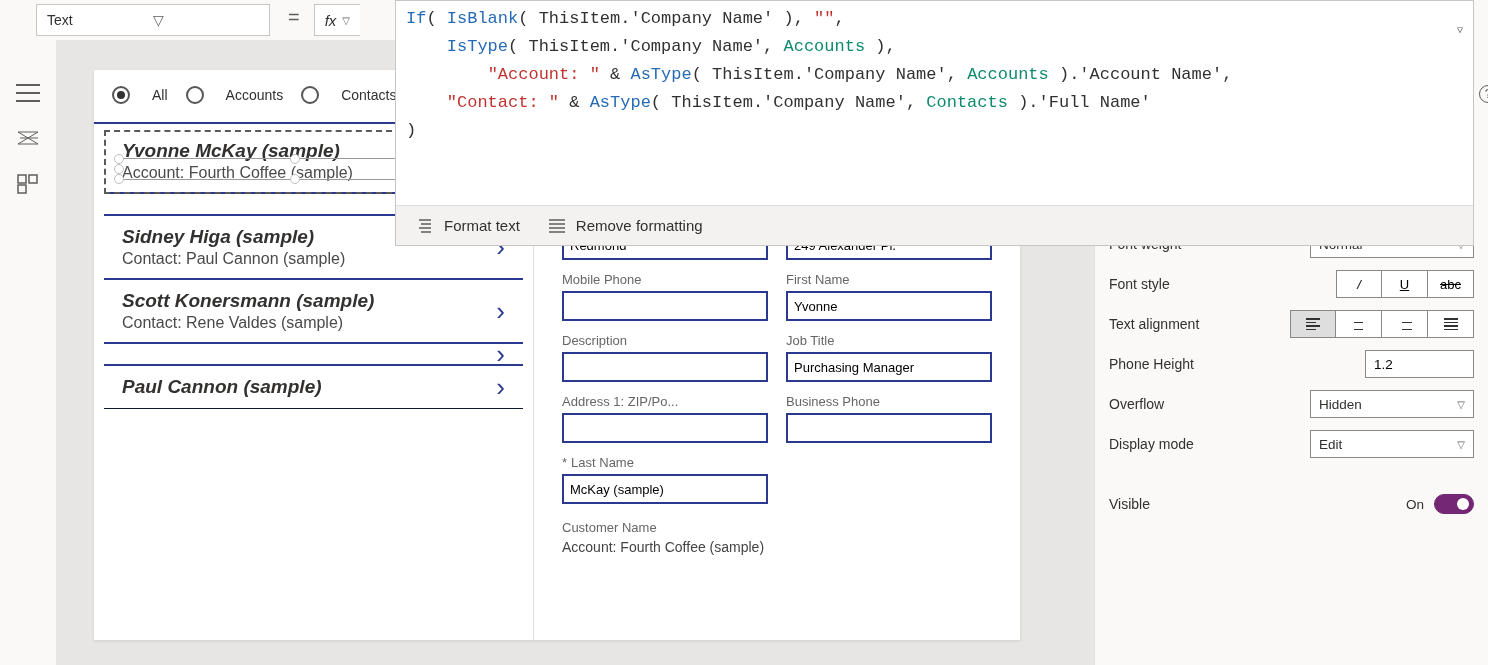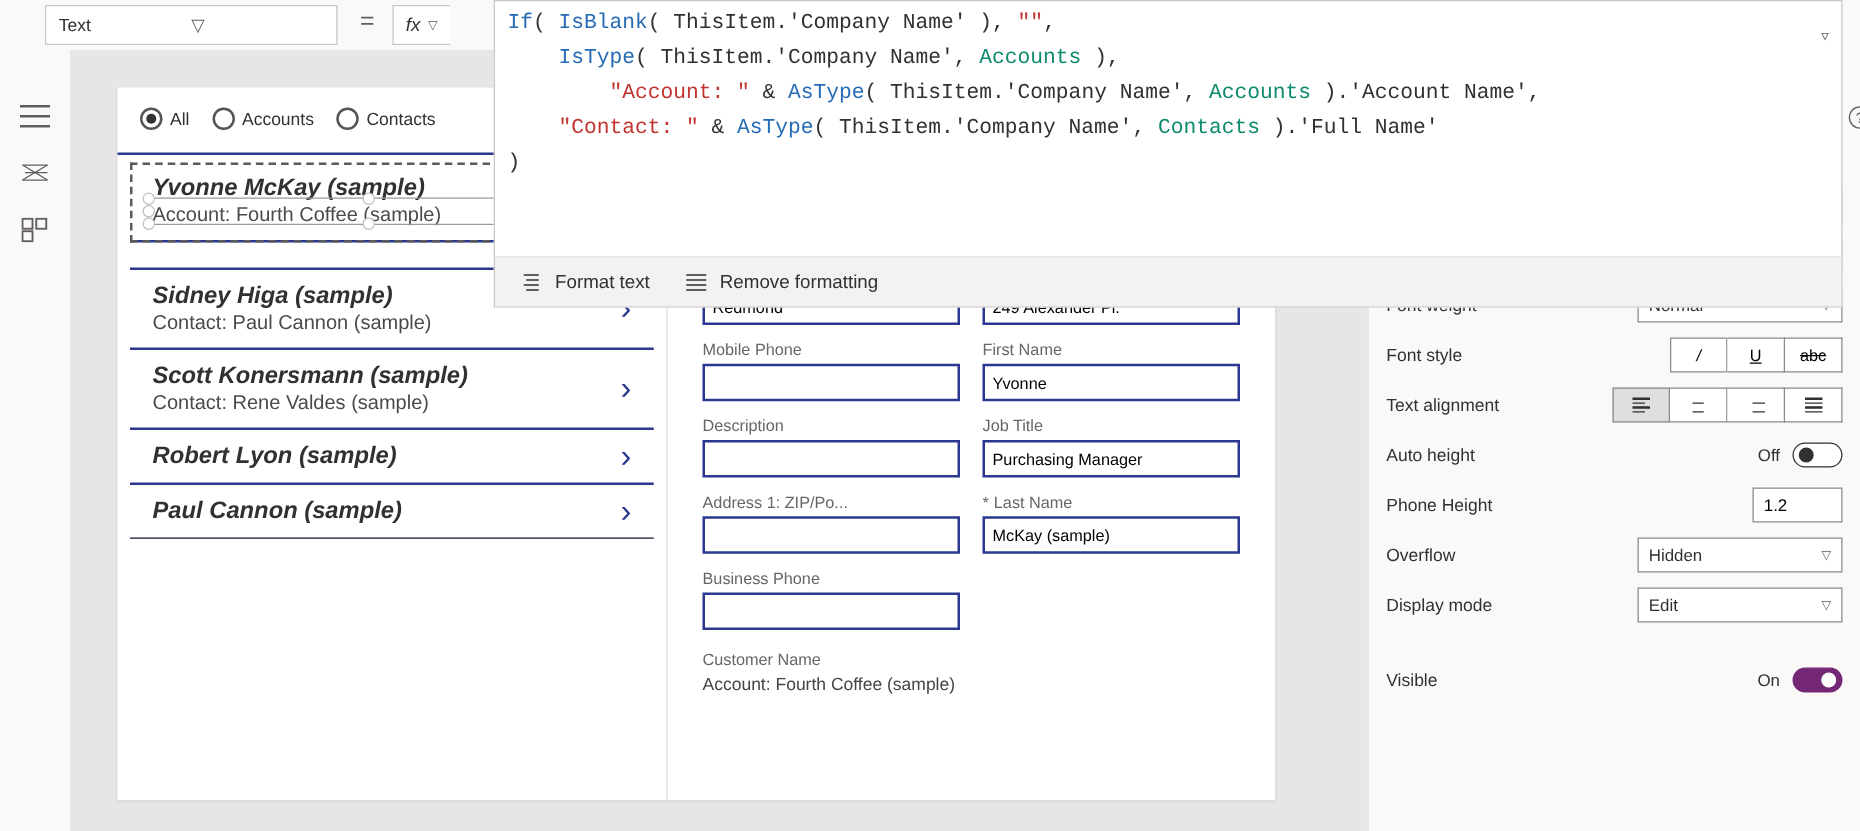--- a/index.html
+++ b/index.html
@@ -27,21 +27,21 @@
   .main-area { position: absolute; left: 0; right: 0; top: 40px; bottom: 0; display: flex; }
   .left-rail { width: 56px; background: #faf9f8; display: flex; flex-direction: column; align-items: center; gap: 26px; padding-top: 44px; }
   .rail-icon { width: 24px; height: 18px; cursor: pointer; color: #605e5c; display: flex; flex-direction: column; justify-content: space-between; }
   .rail-icon div { height: 2px; background: #605e5c; }
 
   .canvas-area { flex: 1; background: #e8e6e4; padding: 30px 38px; overflow: hidden; position: relative; }
   .app-canvas { background: #fff; width: 926px; height: 570px; display: flex; box-shadow: 0 1px 3px rgba(0,0,0,0.1); position: relative; }
 
   .gallery-col { width: 440px; border-right: 1px solid #e1dfdd; display: flex; flex-direction: column; }
   .gallery-filter { display: flex; align-items: center; gap: 18px; padding: 16px 18px 10px 18px; }
-  .radio { display: flex; align-items: center; gap: 6px; font-size: 14px; cursor: pointer; }
+  .radio { display: flex; align-items: center; gap: 22px; font-size: 14px; cursor: pointer; }
   .radio-outer { width: 18px; height: 18px; border: 2px solid #555; border-radius: 50%; display: flex; align-items: center; justify-content: center; }
   .radio-outer.sel::after { content: ""; width: 8px; height: 8px; background: #333; border-radius: 50%; }
   .gallery-rule { border-top: 2px solid #2a388f; margin: 8px 0 0 0; }
 
   .gallery-items { padding: 6px 10px; }
   .g-item { padding: 10px 8px 10px 18px; border-bottom: 2px solid #2a388f; position: relative; cursor: pointer; }
   .g-item:last-child { border-bottom: 1px solid #0f172a; }
   .g-title { font-size: 19px; font-weight: 600; font-style: italic; }
   .g-sub { font-size: 16px; color: #4a4a4a; margin-top: 2px; }
   .g-chevron { position: absolute; right: 18px; top: 50%; transform: translateY(-50%); color: #2a388f; font-size: 26px; }
@@ -71,21 +71,21 @@
   .cust-name .val { font-size: 14px; color: #444; margin-top: 4px; }
 
   .prop-panel { width: 394px; background: #faf9f8; border-left: 1px solid #e1dfdd; padding: 64px 14px 14px 14px; overflow: auto; }
   .prop-row { display: flex; align-items: center; min-height: 40px; }
   .prop-label { flex: 1; font-size: 14px; color: #323130; }
   .prop-ctrl { width: 184px; display: flex; align-items: center; }
   .prop-ctrl.wide { width: 164px; }
   .prop-text { font-size: 13.5px; color: #323130; width: 184px; }
   .prop-select { border: 1px solid #8a8886; background: #fff; height: 28px; display: flex; align-items: center; padding: 0 8px; width: 100%; font-size: 13.5px; cursor: pointer; }
   .prop-select .chev { margin-left: auto; }
-  .prop-input { border: 1px solid #8a8886; background: #fff; height: 28px; padding: 0 8px; width: 72px; margin-left: auto; font-size: 13.5px; }
+  .prop-input { border: 1px solid #8a8886; background: #fff; height: 28px; padding: 0 8px; width: 109px; margin-left: auto; font-size: 13.5px; }
   .btn-group { display: flex; margin-left: auto; }
   .btn-group button { width: 46px; height: 28px; border: 1px solid #8a8886; background: #fff; cursor: pointer; font-size: 13px; display: flex; align-items: center; justify-content: center; }
   .btn-group button + button { border-left: none; }
   .btn-group button.active { background: #dedede; }
   .strike { text-decoration: line-through; }
   .underline { text-decoration: underline; }
   .toggle { width: 40px; height: 20px; border-radius: 10px; background: #fff; border: 1px solid #323130; position: relative; cursor: pointer; margin-left: 10px; }
   .toggle::after { content: ""; position: absolute; width: 12px; height: 12px; background: #323130; border-radius: 50%; top: 3px; left: 4px; }
   .toggle.on { background: #742774; border-color: #742774; }
   .toggle.on::after { background: #fff; left: auto; right: 4px; }
@@ -195,21 +195,20 @@
               <div class="g-title">Sidney Higa (sample)</div>
               <div class="g-sub">Contact: Paul Cannon (sample)</div>
               <div class="g-chevron">›</div>
             </div>
             <div class="g-item">
               <div class="g-title">Scott Konersmann (sample)</div>
               <div class="g-sub">Contact: Rene Valdes (sample)</div>
               <div class="g-chevron">›</div>
             </div>
             <div class="g-item">
-              <div class="g-title">Robert Lyon (sample)</div>
               <div class="g-chevron">›</div>
             </div>
             <div class="g-item">
               <div class="g-title">Paul Cannon (sample)</div>
               <div class="g-chevron">›</div>
             </div>
           </div>
       </div>
 
       <div class="form-col">
@@ -229,22 +228,22 @@
         </div>
         <button class="action-btn">Pach Company Name</button>
         <div class="form-grid" id="form-grid">
             <div><div class="field-label">Address 1: City</div><input class="field-input" value="Redmond" style=""></div>
             <div><div class="field-label">Address 1: Street 1</div><input class="field-input" value="249 Alexander Pl." style=""></div>
             <div><div class="field-label">Mobile Phone</div><input class="field-input" style=""></div>
             <div><div class="field-label">First Name</div><input class="field-input" value="Yvonne" style=""></div>
             <div><div class="field-label">Description</div><input class="field-input" style=""></div>
             <div><div class="field-label">Job Title</div><input class="field-input" value="Purchasing Manager" style=""></div>
             <div><div class="field-label">Address 1: ZIP/Po...</div><input class="field-input" style=""></div>
+            <div><div class="field-label">Business Phone</div><input class="field-input" style=""></div>
             <div><div class="field-label"><span class="req">*</span>Last Name</div><input class="field-input" value="McKay (sample)" style=""></div>
-            <div><div class="field-label">Business Phone</div><input class="field-input" style=""></div>
           </div>
         <div class="cust-name">
           <div class="lbl">Customer Name</div>
           <div class="val">Account: Fourth Coffee (sample)</div>
         </div>
       </div>
     </div>
   </div>
 
   <div class="prop-panel">
@@ -317,25 +316,20 @@
             <span class="align-icon">
               <span></span>
               <span></span>
               <span></span>
               <span></span>
             </span>
           </button>
       </div>
     </div>
     <div class="prop-row">
-      <div class="prop-label">Auto height</div>
-      <span class="toggle-label">Off</span>
-      <div class="toggle"></div>
-    </div>
-    <div class="prop-row">
       <div class="prop-label">Phone Height</div>
       <input class="prop-input" value="1.2" style="">
     </div>
     <div class="prop-row">
       <div class="prop-label">Overflow</div>
       <div class="prop-ctrl wide">
           <div class="prop-select">
             <span>Hidden</span>
             <span class="chev">▽</span>
           </div>

